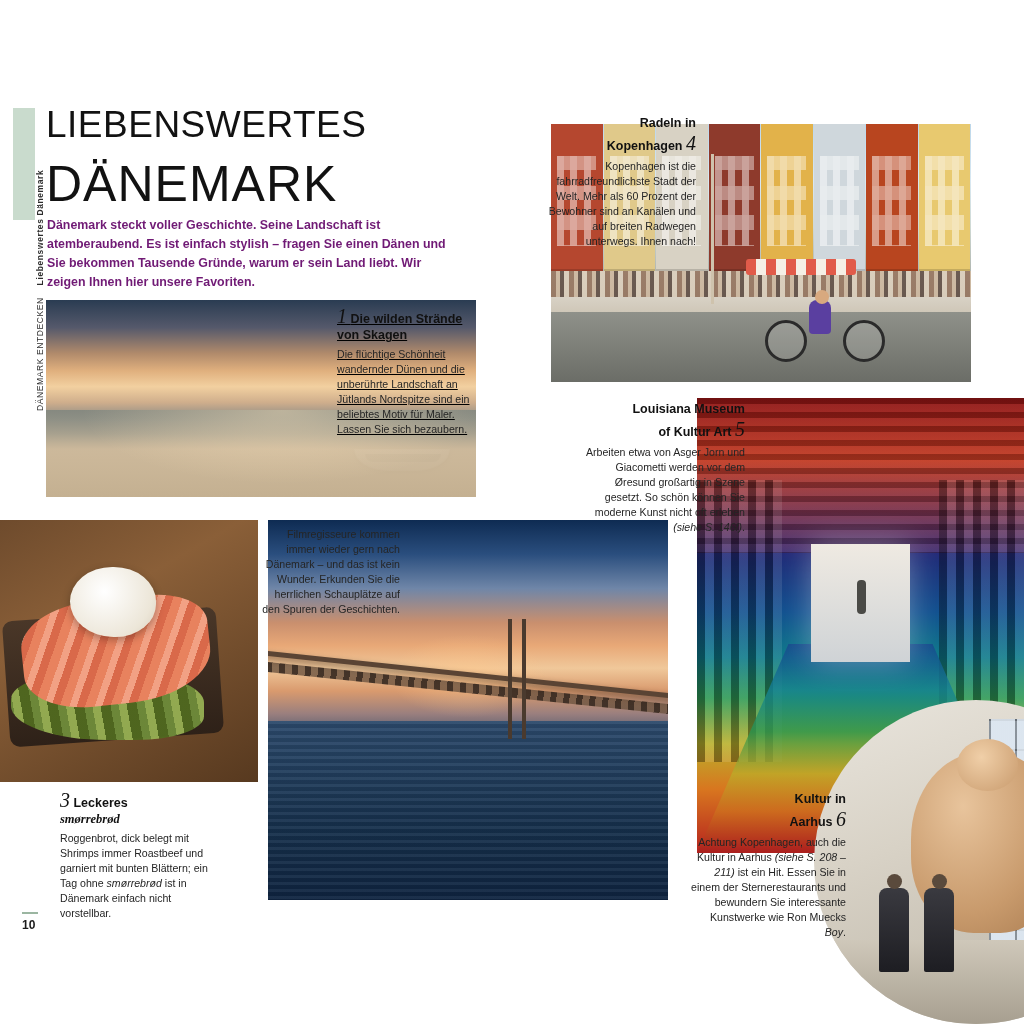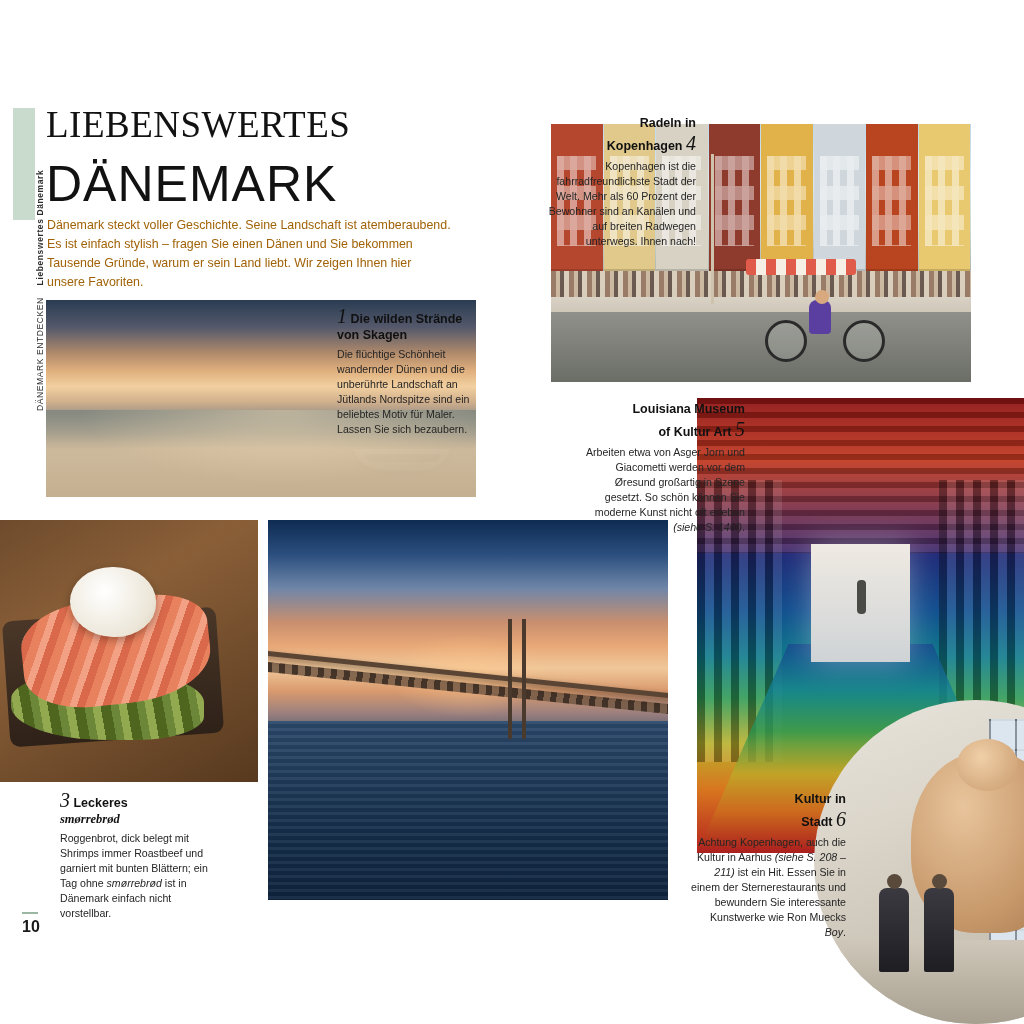--- a/index.html
+++ b/index.html
@@ -33,21 +33,21 @@
     letter-spacing: 0.6px;
     color: #2d2d2d;
     text-align: left;
     white-space: nowrap;
   }
   .spine-text .bold { font-weight: bold; }
 
   .folio {
     position: absolute;
     left: 22px; top: 918px;
-    font-size: 16px;
+    font-size: 12px;
     color: #1a1a1a;
     font-weight: bold;
     text-align: center;
   }
   .folio-rule {
     position: absolute;
     left: 22px; top: 912px;
     width: 16px; height: 2px;
     background: #9bb6a1;
   }
@@ -57,39 +57,38 @@
     position: absolute;
     left: 46px; top: 106px;
     width: 420px;
   }
   .headline .l1 {
     font-size: 37px;
     letter-spacing: 0.5px;
     color: #121212;
     line-height: 1.05;
     font-weight: 400;
-    font-family: Liberation Serif, serif;
   }
   .headline .l2 {
     font-size: 50px;
     letter-spacing: 1px;
     color: #121212;
     line-height: 1.02;
     margin-top: 14px;
     font-weight: 300;
   }
 
   .intro {
     position: absolute;
     left: 47px; top: 216px;
     width: 405px;
     font-size: 12.4px;
     line-height: 1.52;
-    color: #a16207;
-    font-weight: normal;
+    color: #701a75;
+    font-weight: bold;
   }
 
   
   .photo {
     position: absolute;
     overflow: hidden;
     background: #cfcfcf;
   }
 
   
@@ -345,21 +344,21 @@
   <div class="headline">
     <div class="l1">LIEBENSWERTES</div>
     <div class="l2">DÄNEMARK</div>
   </div>
 
   <div class="intro">Dänemark steckt voller Geschichte. Seine Landschaft ist atemberaubend. Es ist einfach stylish – fragen Sie einen Dänen und Sie bekommen Tausende Gründe, warum er sein Land liebt. Wir zeigen Ihnen hier unsere Favoriten.</div>
 
   <div class="photo img-skagen">
     <div class="boat"></div>
   </div>
-  <div class="cap" style="left:337px; top:298px; width:145px;">
+  <div class="cap" style="left:337px; top:298px; width:145px;text-decoration:underline;">
     <div class="title">
       <span class="num">1</span>
       <span>Die wilden Strände</span><br>
       <span>von Skagen</span>
     </div>
     <div class="body">Die flüchtige Schönheit wandernder Dünen und die unberührte Landschaft an Jütlands Nordspitze sind ein beliebtes Motiv für Maler. Lassen Sie sich bezaubern.</div>
   </div>
 
   <div class="photo img-nyhavn">
     <div class="nh-houses">
@@ -427,32 +426,33 @@
 
   <div class="photo img-bridge">
     <div class="br-glow"></div>
     <div class="br-water"></div>
     <div class="br-deck2"></div>
     <div class="br-deck"></div>
     <div class="br-pylon1"></div>
     <div class="br-pylon2"></div>
   </div>
   <div class="cap right" style="left:258px; top:518px; width:142px;">
+    <div class="body">Filmregisseure kommen immer wieder gern nach Dänemark – und das ist kein Wunder. Erkunden Sie die herrlichen Schauplätze auf den Spuren der Geschichten.</div>
   </div>
 
   <div class="photo img-aarhus">
     <div class="aar-win"></div>
     <div class="aar-boy"></div>
     <div class="aar-boy-head"></div>
     <div class="aar-floor"></div>
     <div class="aar-p1"></div>
     <div class="aar-p2"></div>
   </div>
   <div class="cap right" style="left:690px; top:786px; width:156px;">
     <div class="title">
       <span>Kultur in</span><br>
-      <span>Stadt</span>
+      <span>Aarhus</span>
       <span class="num">6</span>
     </div>
     <div class="body"><span>Achtung Kopenhagen, auch die Kultur in Aarhus </span><i>(siehe S. 208 – 211)</i><span> ist ein Hit. Essen Sie in einem der Sternerestaurants und bewundern Sie interessante Kunstwerke wie Ron Muecks </span><i>Boy</i><span>.</span></div>
   </div>
 
 </div>
 
 </body></html>

